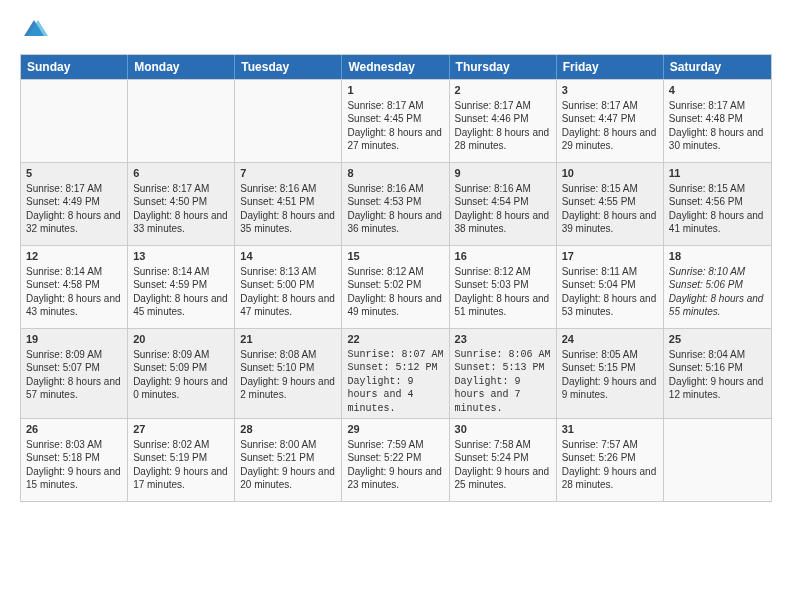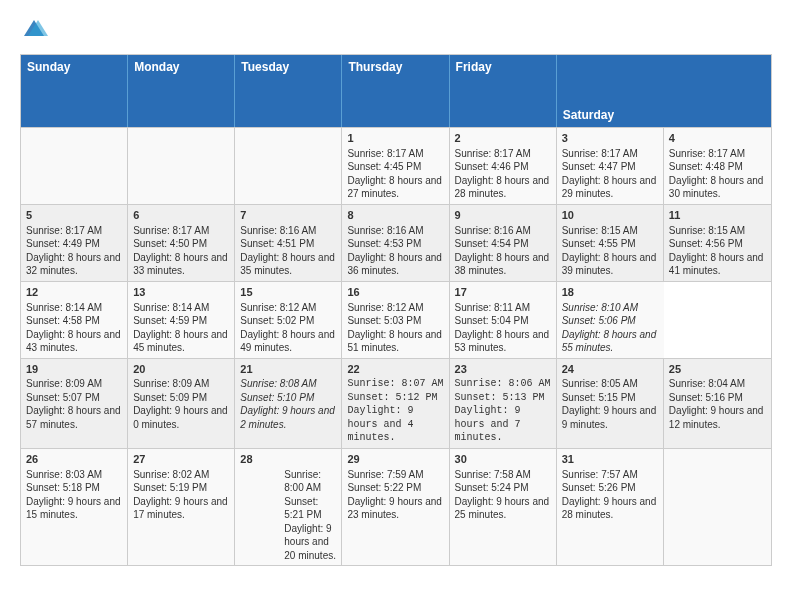--- a/index.html
+++ b/index.html
@@ -74,21 +74,20 @@
     .cal-header-cell {
       color: #fff;
       font-size: 12px;
       font-weight: bold;
       padding: 5px 6px;
       text-align: left;
       border-right: 1px solid #5a9fd4;
     }
     .cal-header-cell:last-child {
       border-right: none;
-      margin-top: 48px;
     }
     .cal-body {
       flex: 1;
       display: flex;
       flex-direction: column;
     }
     .cal-row {
       display: grid;
       grid-template-columns: repeat(7, 1fr);
       flex: 1;
@@ -147,20 +146,21 @@
       <div class="month-title"></div>
       <div class="location"></div>
     </div>
   </div>
 
   <div class="calendar">
     <div class="cal-header">
     <div class="cal-header-cell">Sunday</div>
         <div class="cal-header-cell">Monday</div>
         <div class="cal-header-cell">Tuesday</div>
+        <div class="cal-header-cell">Wednesday</div>
         <div class="cal-header-cell">Thursday</div>
         <div class="cal-header-cell">Friday</div>
         <div class="cal-header-cell">Saturday</div>
       </div>
     <div class="cal-body">
     <div class="cal-row">
           <div class="cal-cell empty"></div>
           <div class="cal-cell empty"></div>
           <div class="cal-cell empty"></div>
           <div class="cal-cell">
@@ -239,20 +239,26 @@
 Sunset: 4:58 PM
 Daylight: 8 hours and 43 minutes.</div>
           </div>
           <div class="cal-cell">
             <span class="day-num">13</span>
             <div class="day-info" style="white-space: pre-line;">Sunrise: 8:14 AM
 Sunset: 4:59 PM
 Daylight: 8 hours and 45 minutes.</div>
           </div>
           <div class="cal-cell">
+            <span class="day-num">14</span>
+            <div class="day-info" style="white-space: pre-line;">Sunrise: 8:13 AM
+Sunset: 5:00 PM
+Daylight: 8 hours and 47 minutes.</div>
+          </div>
+          <div class="cal-cell">
             <span class="day-num">15</span>
             <div class="day-info" style="white-space: pre-line;">Sunrise: 8:12 AM
 Sunset: 5:02 PM
 Daylight: 8 hours and 49 minutes.</div>
           </div>
           <div class="cal-cell">
             <span class="day-num">16</span>
             <div class="day-info" style="white-space: pre-line;">Sunrise: 8:12 AM
 Sunset: 5:03 PM
 Daylight: 8 hours and 51 minutes.</div>
@@ -278,21 +284,21 @@
 Daylight: 8 hours and 57 minutes.</div>
           </div>
           <div class="cal-cell">
             <span class="day-num">20</span>
             <div class="day-info" style="white-space: pre-line;">Sunrise: 8:09 AM
 Sunset: 5:09 PM
 Daylight: 9 hours and 0 minutes.</div>
           </div>
           <div class="cal-cell">
             <span class="day-num">21</span>
-            <div class="day-info" style="white-space: pre-line; font-style: italic;">Sunrise: 8:08 AM
+            <div class="day-info" style="white-space: pre-line;">Sunrise: 8:08 AM
 Sunset: 5:10 PM
 Daylight: 9 hours and 2 minutes.</div>
           </div>
           <div class="cal-cell">
             <span class="day-num">22</span>
             <div class="day-info" style="white-space: pre-line; font-family: Liberation Mono, monospace;">Sunrise: 8:07 AM
 Sunset: 5:12 PM
 Daylight: 9 hours and 4 minutes.</div>
           </div>
           <div class="cal-cell">
@@ -322,21 +328,21 @@
 Daylight: 9 hours and 15 minutes.</div>
           </div>
           <div class="cal-cell">
             <span class="day-num">27</span>
             <div class="day-info" style="white-space: pre-line;">Sunrise: 8:02 AM
 Sunset: 5:19 PM
 Daylight: 9 hours and 17 minutes.</div>
           </div>
           <div class="cal-cell">
             <span class="day-num">28</span>
-            <div class="day-info" style="white-space: pre-line; margin-left: 44px;">Sunrise: 8:00 AM
+            <div class="day-info" style="white-space: pre-line;">Sunrise: 8:00 AM
 Sunset: 5:21 PM
 Daylight: 9 hours and 20 minutes.</div>
           </div>
           <div class="cal-cell">
             <span class="day-num">29</span>
             <div class="day-info" style="white-space: pre-line;">Sunrise: 7:59 AM
 Sunset: 5:22 PM
 Daylight: 9 hours and 23 minutes.</div>
           </div>
           <div class="cal-cell">

